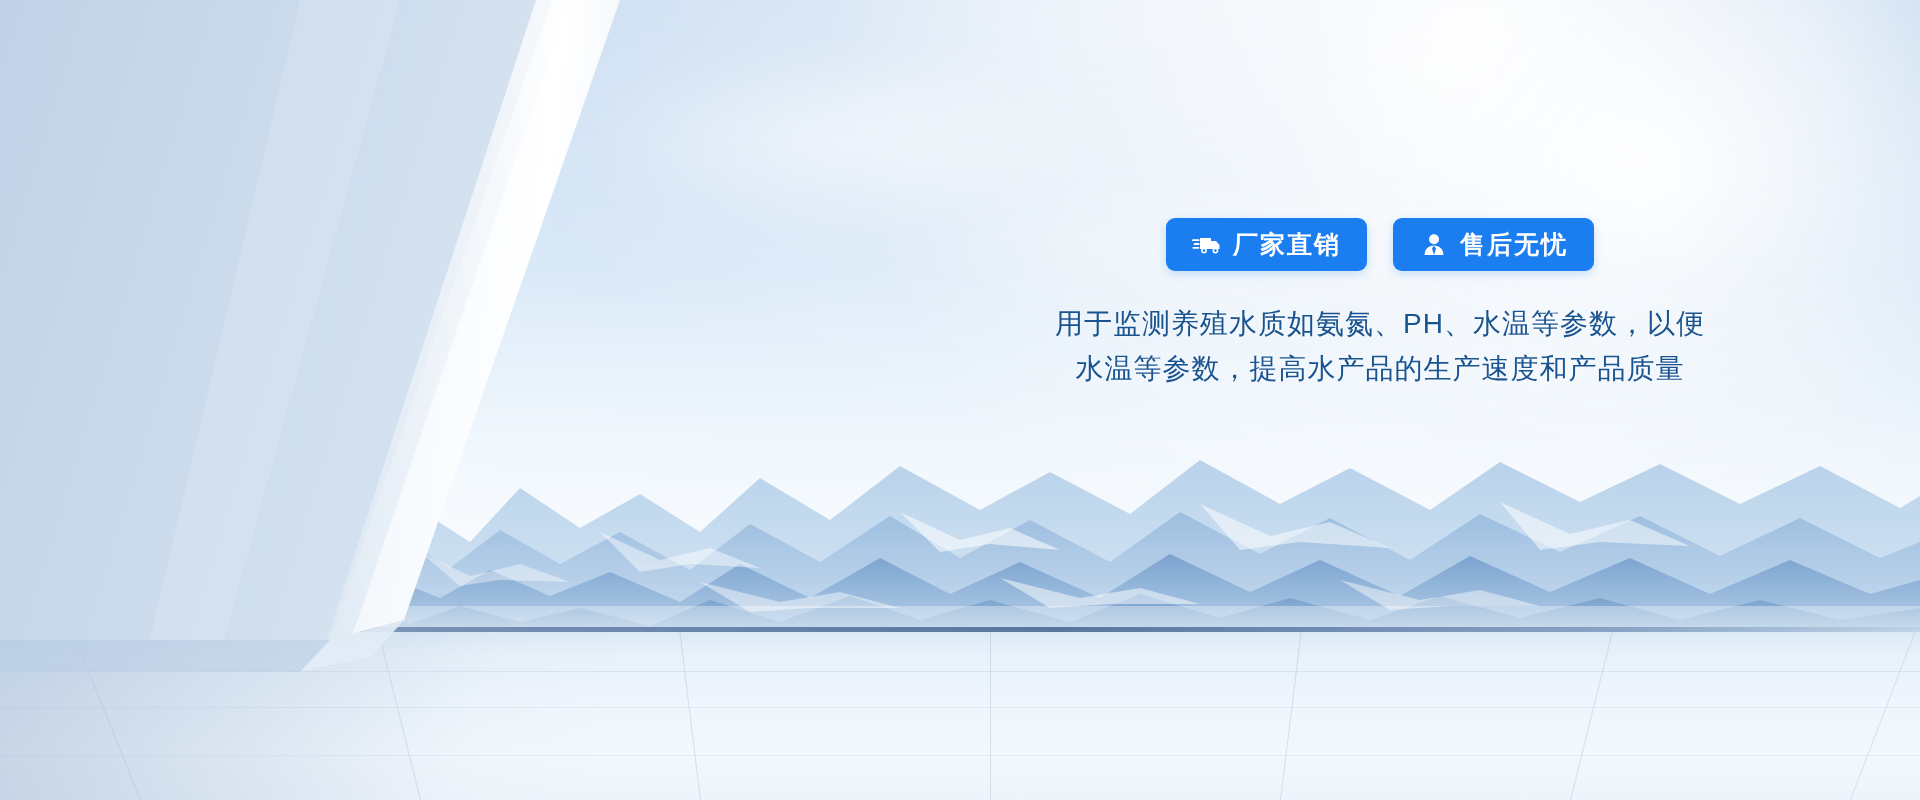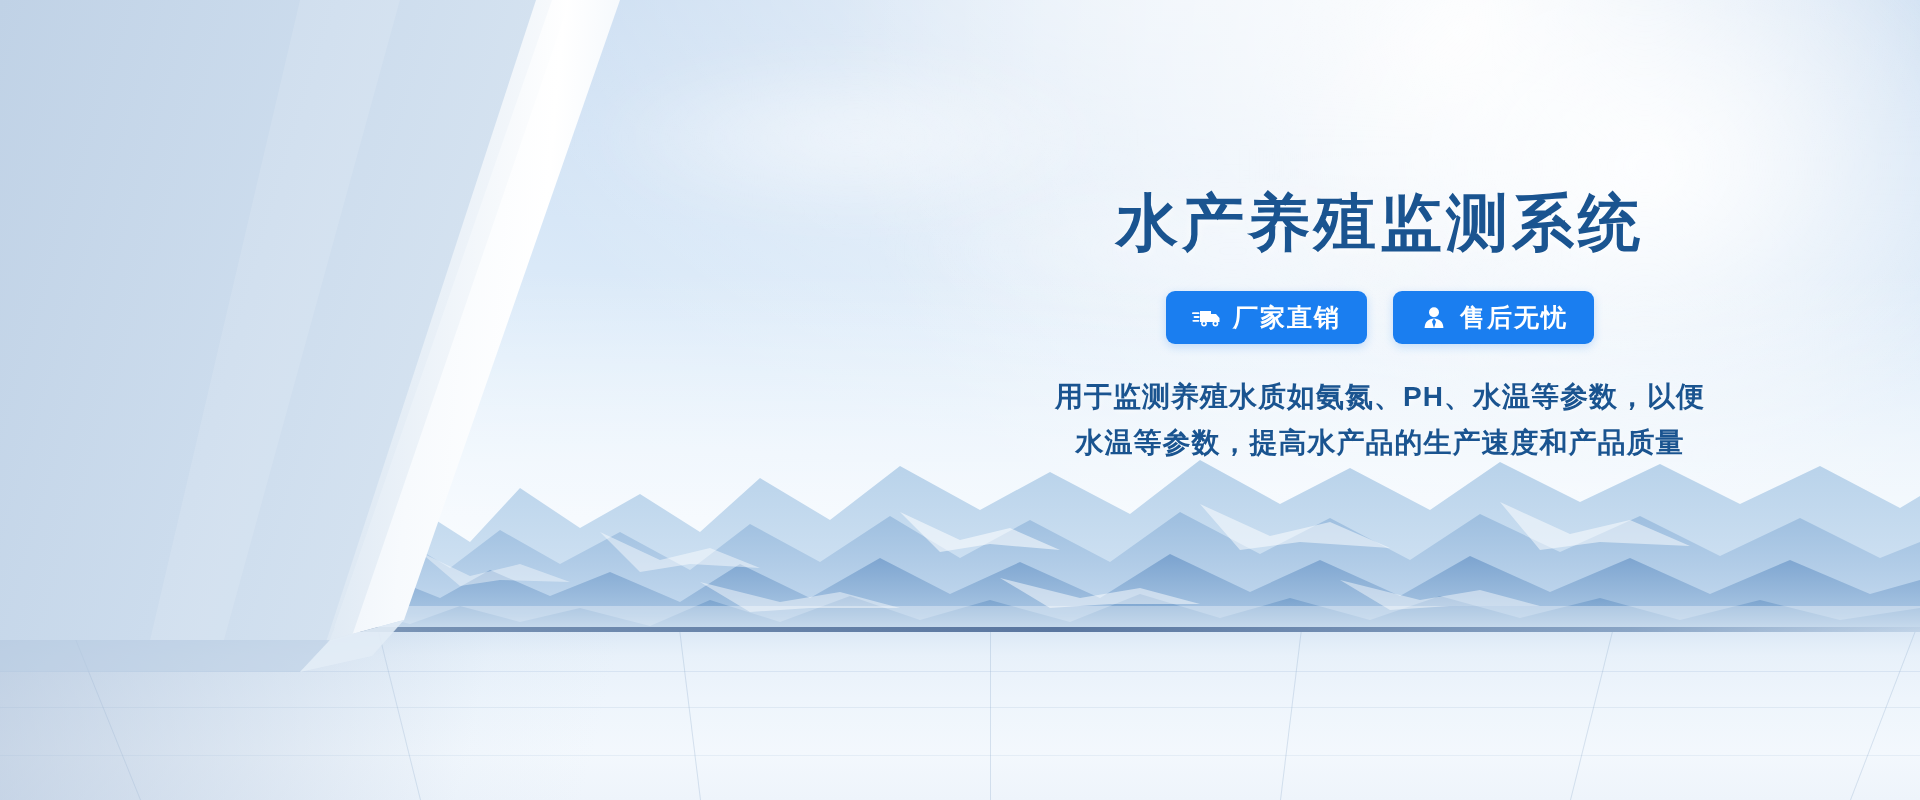--- a/index.html
+++ b/index.html
@@ -107,21 +107,21 @@
     flex:0 0 auto;
   }
   .badge-icon svg{display:block;}
   .desc{
     margin:30px auto 0;
     width:830px;
     font-size:28px;
     line-height:1.62;
     color:#1a5490;
     letter-spacing:1px;
-    font-weight:700;
+    font-weight:400;
     text-shadow:0 1px 6px rgba(255,255,255,0.65);
   }
   .desc-line{display:block;}
 </style>
 </head>
 <body>
 
 <div class="banner">
 
   <div class="sky"></div>
@@ -217,21 +217,20 @@
 
       <polygon points="300,0 400,0 224,640 150,640" fill="#ffffff" opacity="0.12"></polygon>
 
       <polygon points="0,640 330,640 300,672 0,672" fill="#b9cde3" opacity="0.55"></polygon>
       <polygon points="330,640 404,620 372,656 300,672" fill="#e2ecf6" opacity="0.9"></polygon>
     </svg>
   </div>
 
   <div class="content">
 
-    <h1 class="title">水产养殖监测系统</h1>
 
     <div class="badges">
 
       <div class="badge">
         <span class="badge-icon">
           <svg width="30" height="22" viewBox="0 0 30 22" xmlns="http://www.w3.org/2000/svg">
             <path d="M8 4 H19 V15 H8 Z" fill="#ffffff"></path>
             <path d="M19 7 H24 L27.5 11 V15 H19 Z" fill="#ffffff"></path>
             <circle cx="12" cy="16.6" r="2.9" fill="#ffffff"></circle>
             <circle cx="12" cy="16.6" r="1.3" fill="#1a7ef0"></circle>

